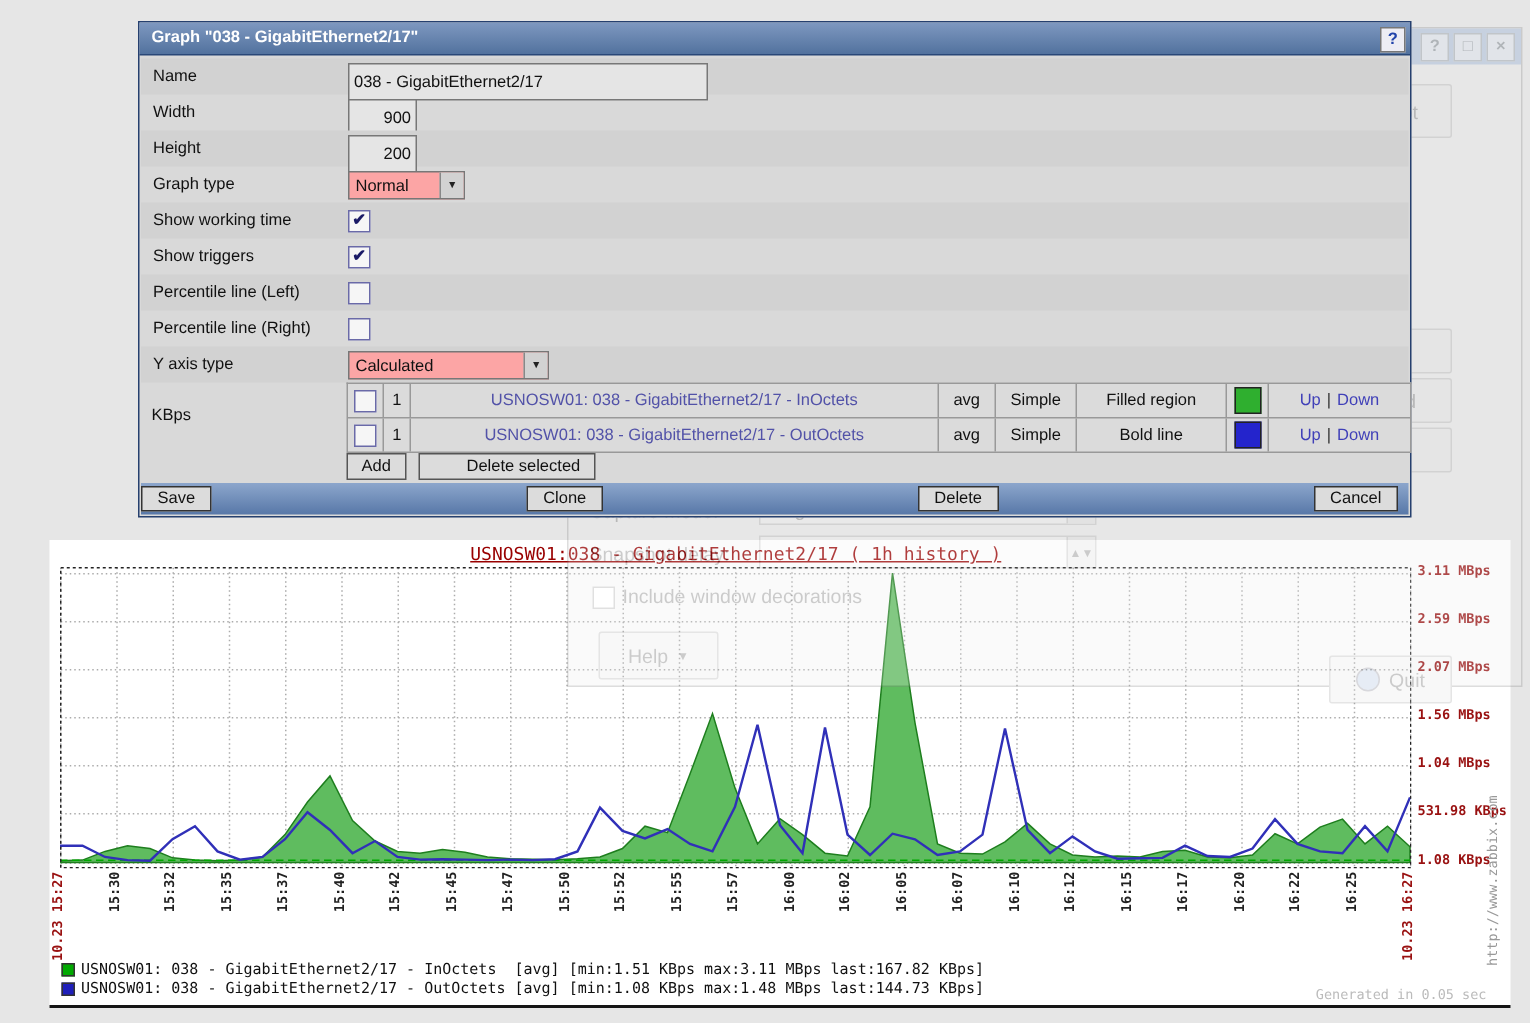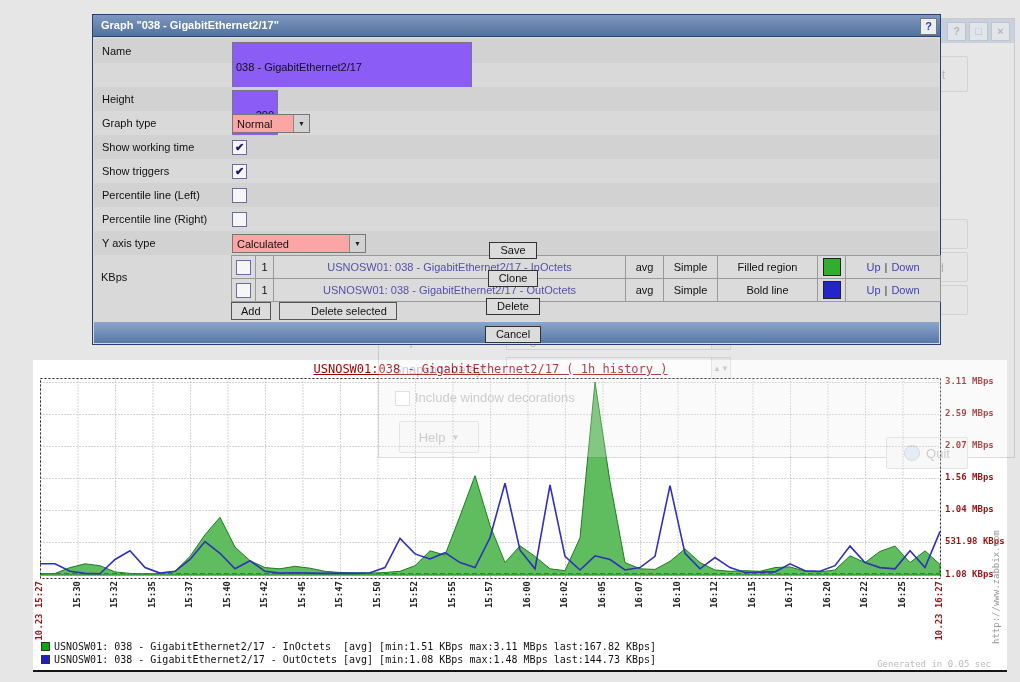--- a/index.html
+++ b/index.html
@@ -6,21 +6,21 @@
   #stage{position:relative;width:1020px;height:682px;background:#E6E6E6;overflow:hidden;}
 
   
   #dlg{position:absolute;left:92px;top:14px;width:849px;height:331px;background:#D9D9D9;border:1px solid #26406F;box-sizing:border-box;}
   .dlg-title{position:relative;height:21px;background:linear-gradient(#7E98C0,#52729E);color:#fff;font-weight:bold;font-size:11px;line-height:21px;padding-left:8px;border-bottom:1px solid #2A4878;}
   .help-btn{position:absolute;right:3px;top:3px;width:15px;height:15px;background:#EDEDF4;border:1px solid #777;color:#2244AA;font-weight:bold;text-align:center;line-height:15px;font-size:11px;cursor:pointer;}
   .frow{position:absolute;left:1px;right:1px;height:24px;font-size:11px;color:#111;}
   .frow.alt{background:#D2D2D2;}
   .frow .lbl{position:absolute;left:8px;top:6px;}
   .ctl{position:absolute;left:138px;top:3px;}
-  .txt{background:#8b5cf6;border:1px solid #777;height:15px;font-size:11px;padding:16px 3px;font-family:"Liberation Sans",sans-serif;color:#111;}
+  .txt{background:#e5e5e5;border:1px solid #777;height:15px;font-size:11px;padding:4px 3px;font-family:"Liberation Sans",sans-serif;color:#111;}
   .txt.wide{width:232px;}
   .txt.num{width:38px;text-align:right;}
   .sel{background:#fca5a5;border:1px solid #777;height:17px;font-size:11px;display:flex;align-items:center;padding-left:4px;position:relative;box-sizing:content-box;}
   .sel .arrow{position:absolute;right:0;top:0;bottom:0;width:15px;background:#D2D2D2;border-left:1px solid #888;display:flex;align-items:center;justify-content:center;font-size:7px;color:#222;}
   .cb{display:inline-block;width:13px;height:13px;background:#F6F6F6;border:1px solid #6A6AA8;font-size:11px;line-height:13px;text-align:center;color:#1A1A66;font-weight:bold;cursor:pointer;}
   .ctl.cbpos{top:5px;}
 
   
   #items-table{position:absolute;left:138px;top:240px;border:1px solid #999;border-bottom:none;background:#DBDBDB;}
   .irow{display:flex;height:22px;border-bottom:1px solid #999;font-size:11px;align-items:stretch;}
@@ -32,21 +32,21 @@
   .icell.c-type{width:54px;}
   .icell.c-style{width:100px;}
   .icell.c-color{width:28px;justify-content:center;padding:0;}
   .icell.c-ud{width:94px;border-right:none;}
   .ilink{color:#5252A8;cursor:pointer;}
   .udlink{color:#4040B8;cursor:pointer;}
   .udsep{color:#333;margin:0 4px;}
   .swatch{display:inline-block;width:16px;height:16px;border:1px solid #222;cursor:pointer;}
 
   .btn{background:#DCDCDC;border:1px solid #555;font-size:11px;font-family:"Liberation Sans",sans-serif;padding:1px 9px;height:18px;cursor:pointer;color:#111;}
-  .dlg-bottom{position:absolute;left:1px;right:1px;bottom:1px;height:21px;background:linear-gradient(#8CA6CC,#5878A8);display:flex;justify-content:flex-end;align-items:center;gap:11px;padding-right:7px;box-sizing:border-box;flex-direction:column;}
+  .dlg-bottom{position:absolute;left:1px;right:1px;bottom:1px;height:21px;background:linear-gradient(#8CA6CC,#5878A8);display:flex;justify-content:space-between;align-items:center;gap:11px;padding-right:7px;box-sizing:border-box;}
   .btn2{background:#DCDCDC;border:1px solid #333;font-size:11px;font-family:"Liberation Sans",sans-serif;padding:0 10px;height:17px;line-height:15px;cursor:pointer;color:#111;}
 
   
   #gpanel{position:absolute;left:33px;top:360px;width:974px;height:312px;background:#fff;border-bottom:2px solid #151515;box-sizing:border-box;}
   #gtitle{position:absolute;left:7px;top:2px;width:901px;text-align:center;color:#990000;font-family:"DejaVu Sans Mono",monospace;font-size:12px;text-decoration:underline;}
   #plot{position:absolute;left:7px;top:18px;}
   .ytick{position:absolute;left:912px;color:#991111;font-family:"DejaVu Sans Mono",monospace;font-size:9px;font-weight:bold;white-space:nowrap;}
   .xtick{position:absolute;top:221px;writing-mode:vertical-rl;transform:rotate(180deg);color:#222;font-family:"DejaVu Sans Mono",monospace;font-size:9px;font-weight:bold;white-space:nowrap;}
   .xtick.red{color:#991111;}
   #legend{position:absolute;left:8px;top:280px;font-family:"DejaVu Sans Mono",monospace;font-size:10px;color:#111;}
@@ -230,20 +230,24 @@
   <div id="dlg">
     <div class="dlg-title">
       <span>Graph "038 - GigabitEthernet2/17"</span>
       <span class="help-btn">?</span>
     </div>
 
     <div class="frow alt" style="top:24px;">
       <span class="lbl">Name</span>
       <input class="ctl txt wide" value="038 - GigabitEthernet2/17" style="">
     </div>
+    <div class="frow" style="top:48px;">
+      <span class="lbl">Width</span>
+      <input class="ctl txt num" value="900" style="">
+    </div>
     <div class="frow alt" style="top:72px;">
       <span class="lbl">Height</span>
       <input class="ctl txt num" value="200" style="">
     </div>
     <div class="frow" style="top:96px;">
       <span class="lbl">Graph type</span>
       <div class="ctl sel" style="width:72px;">
         <span>Normal</span>
         <span class="arrow">▼</span>
       </div>

